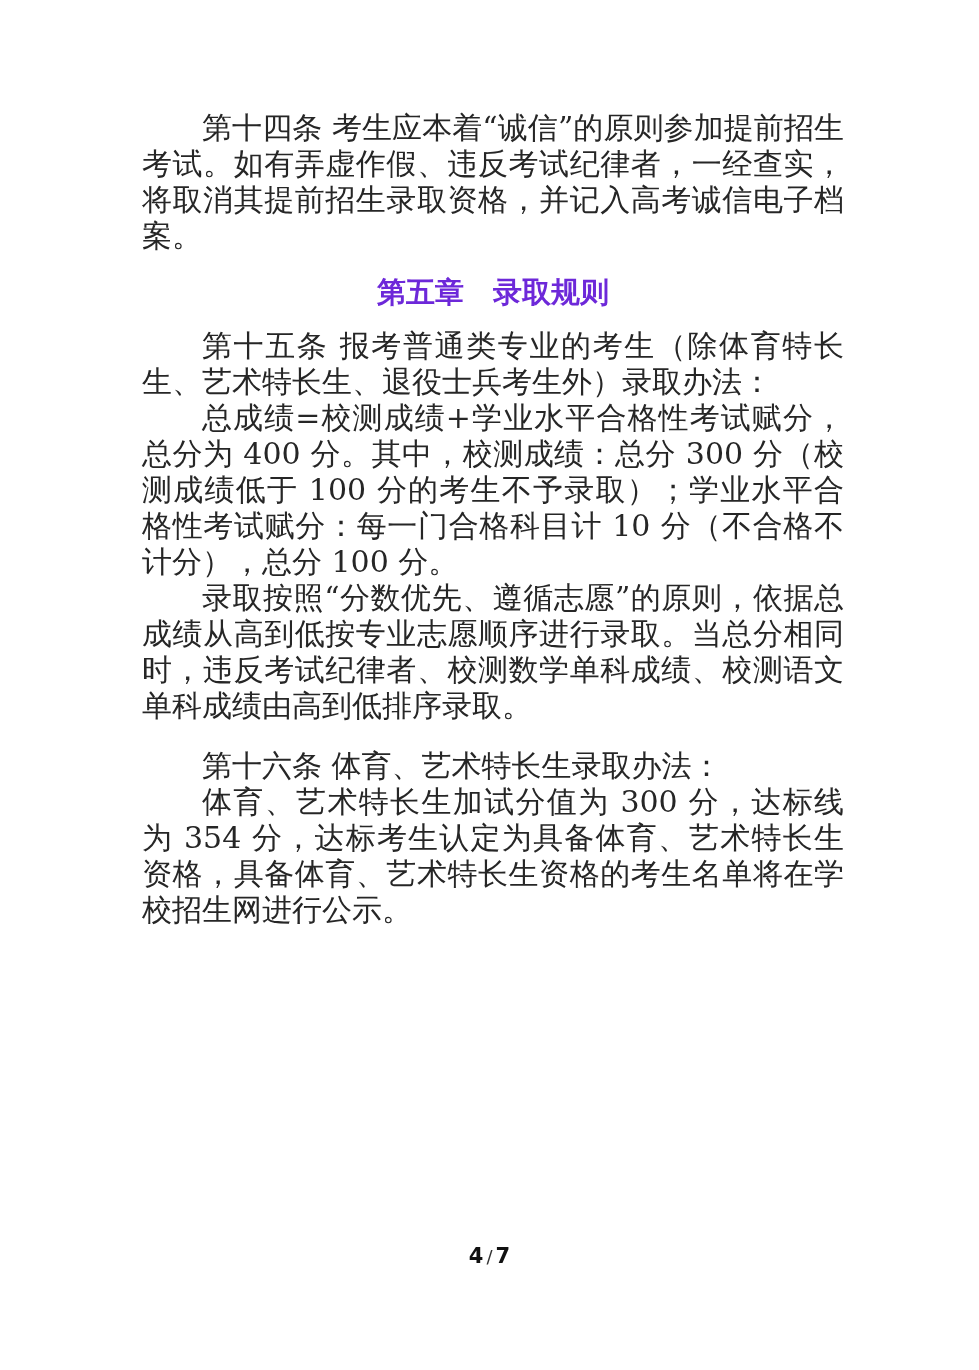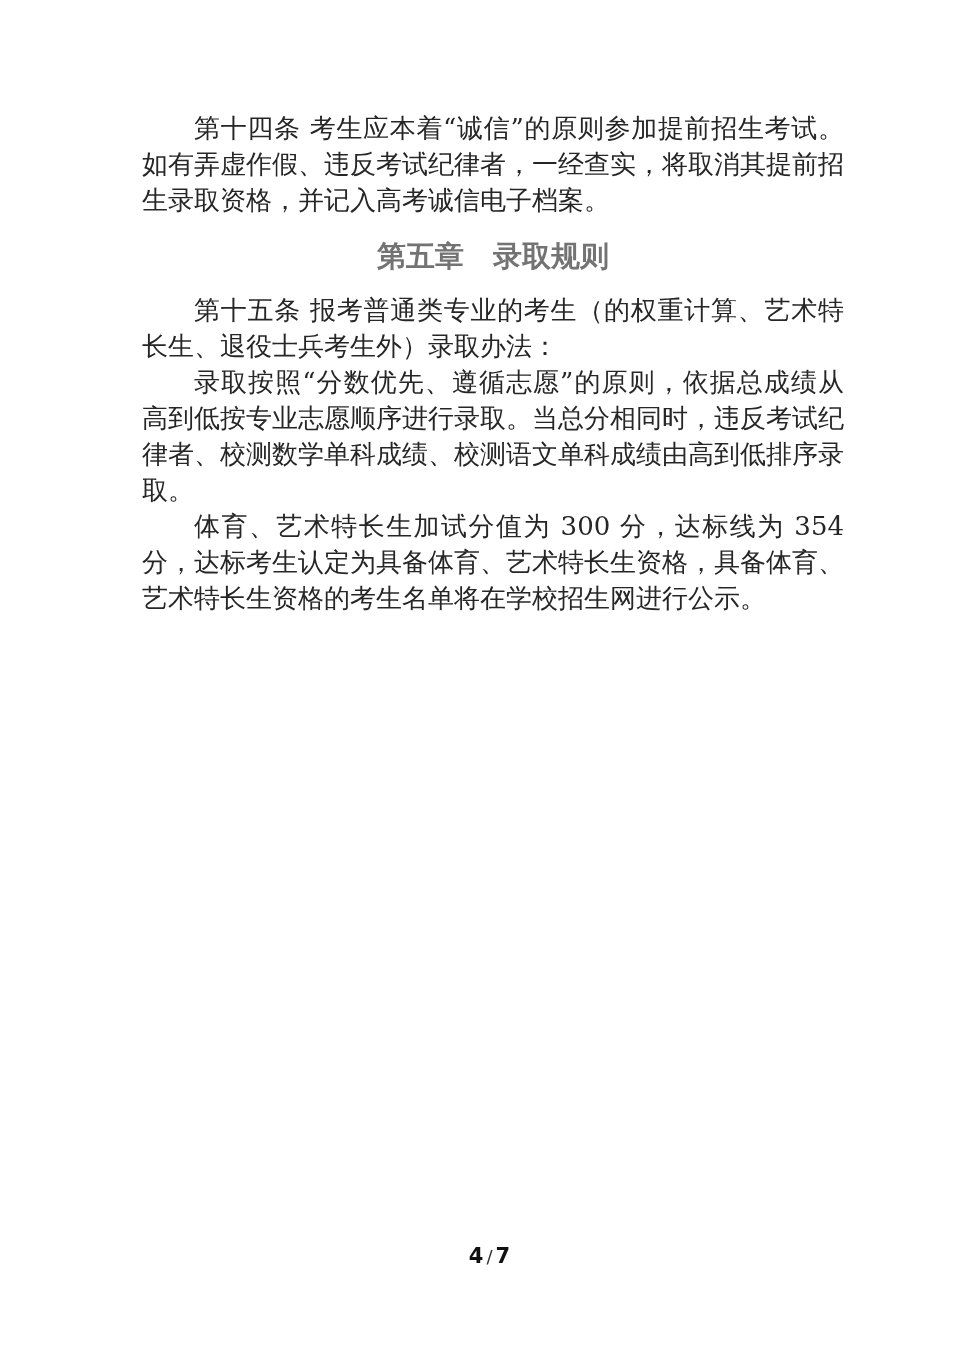--- a/index.html
+++ b/index.html
@@ -11,35 +11,35 @@
     overflow: hidden;
   }
   .content {
     position: absolute;
     left: 142px;
     top: 110px;
     width: 702px;
   }
   .para {
     font-family: "DejaVu Serif", "Liberation Serif", serif;
-    font-size: 26px;
+    font-size: 30px;
     line-height: 36px;
     color: #262626;
     text-align: justify;
     text-justify: inter-ideograph;
     text-indent: 2em;
     margin: 0;
     word-break: break-all;
   }
   .chapter-heading {
     font-family: Liberation Serif, serif;
     font-weight: 700;
     font-size: 29px;
     line-height: 40px;
-    color: #737373;
+    color: #6d28d9;
     text-align: center;
     text-indent: 0;
     margin: 18px 0 16px 0;
   }
   .gap-above { margin-top: 24px; }
   .footer {
     position: absolute;
     left: 0;
     right: 0;
     top: 1244px;
@@ -54,25 +54,27 @@
 </head>
 <body>
 
 <div class="page">
   <div class="content">
 
     <p class="para">第十四条 考生应本着“诚信”的原则参加提前招生考试。如有弄虚作假、违反考试纪律者，一经查实，将取消其提前招生录取资格，并记入高考诚信电子档案。</p>
 
     <h2 class="chapter-heading">第五章　录取规则</h2>
 
-    <p class="para">第十五条 报考普通类专业的考生（的权重计算、艺术特长生、退役士兵考生外）录取办法：</p>
+    <p class="para">第十五条 报考普通类专业的考生（除体育特长生、艺术特长生、退役士兵考生外）录取办法：</p>
 
+    <p class="para">总成绩=校测成绩+学业水平合格性考试赋分，总分为 400 分。其中，校测成绩：总分 300 分（校测成绩低于 100 分的考生不予录取）；学业水平合格性考试赋分：每一门合格科目计 10 分（不合格不计分），总分 100 分。</p>
 
     <p class="para">录取按照“分数优先、遵循志愿”的原则，依据总成绩从高到低按专业志愿顺序进行录取。当总分相同时，违反考试纪律者、校测数学单科成绩、校测语文单科成绩由高到低排序录取。</p>
 
+    <p class="para gap-above">第十六条 体育、艺术特长生录取办法：</p>
 
     <p class="para">体育、艺术特长生加试分值为 300 分，达标线为 354 分，达标考生认定为具备体育、艺术特长生资格，具备体育、艺术特长生资格的考生名单将在学校招生网进行公示。</p>
 
 
 
 
   </div>
 
   <div class="footer">
     <span class="num">4</span><span class="sep">/</span><span class="num">7</span>

